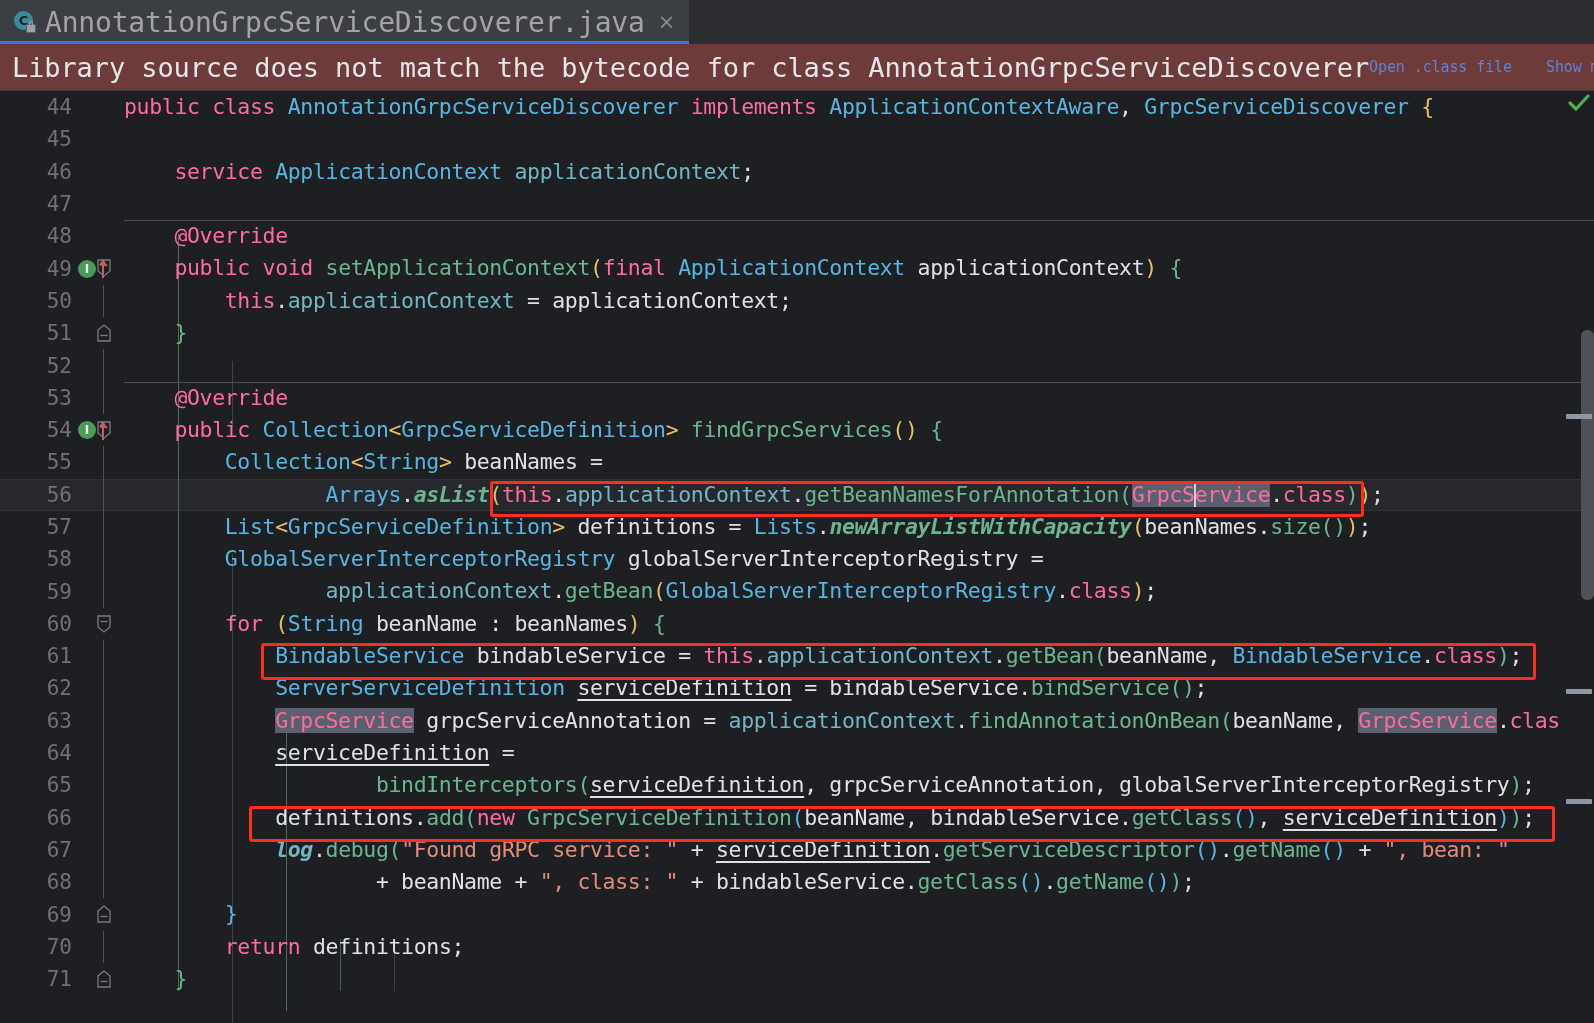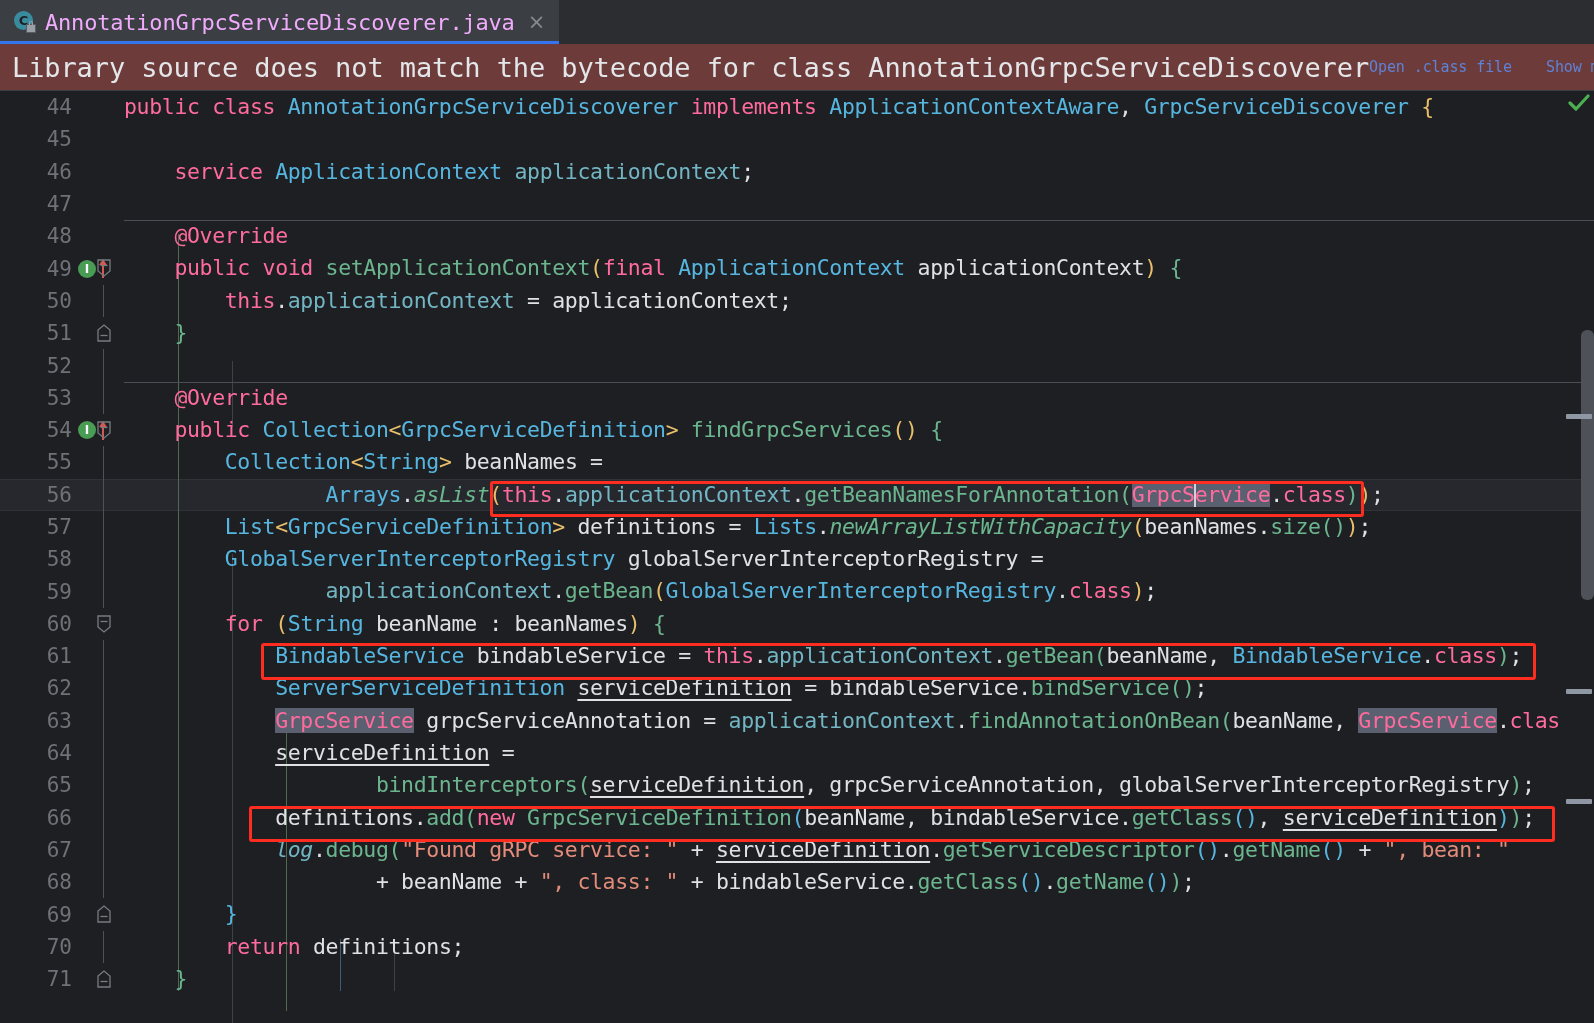--- a/index.html
+++ b/index.html
@@ -83,22 +83,22 @@
     position: absolute;
     left: 2px; top: -4px;
     width: 4px; height: 4px;
     border: 1.5px solid #9aa0a6;
     border-bottom: none;
     border-radius: 3px 3px 0 0;
     box-sizing: border-box;
   }
   .tab-title {
     font-family: "DejaVu Sans Mono", monospace;
-    font-size: 22px;
-    color: #f0abfc;
+    font-size: 28px;
+    color: #a3a3a3;
     white-space: nowrap;
     letter-spacing: -0.2px;
   }
   .tab-close {
     font-family: "DejaVu Sans", sans-serif;
     font-size: 21px;
     color: #868a91;
     line-height: 1;
     margin-left: 4px;
     cursor: pointer;
@@ -259,21 +259,21 @@
   .kw2  { color: #ff6b9d; }
   .type { color: #56b6e0; }
   .plain{ color: #dfe1e5; }
   .fn   { color: #6bb58f; }
   .field{ color: #72b6c4; }
   .str  { color: #e38c7b; }
   .ann  { color: #ff6b9d; }
   .br0  { color: #e8bf6a; }
   .br1  { color: #6bb58f; }
   .br2  { color: #56b6e0; }
-  .ital { font-style: italic; }
+  .ital { font-style: italic; font-weight: bold; }
   .und  { text-decoration: underline; text-underline-offset: 4px; }
   .sel  { background: #5b6070; }
   .caret {
     display: inline-block;
     width: 2px;
     height: 24px;
     background: #cfd2d6;
     vertical-align: -5px;
     margin: 0 -1px;
   }

